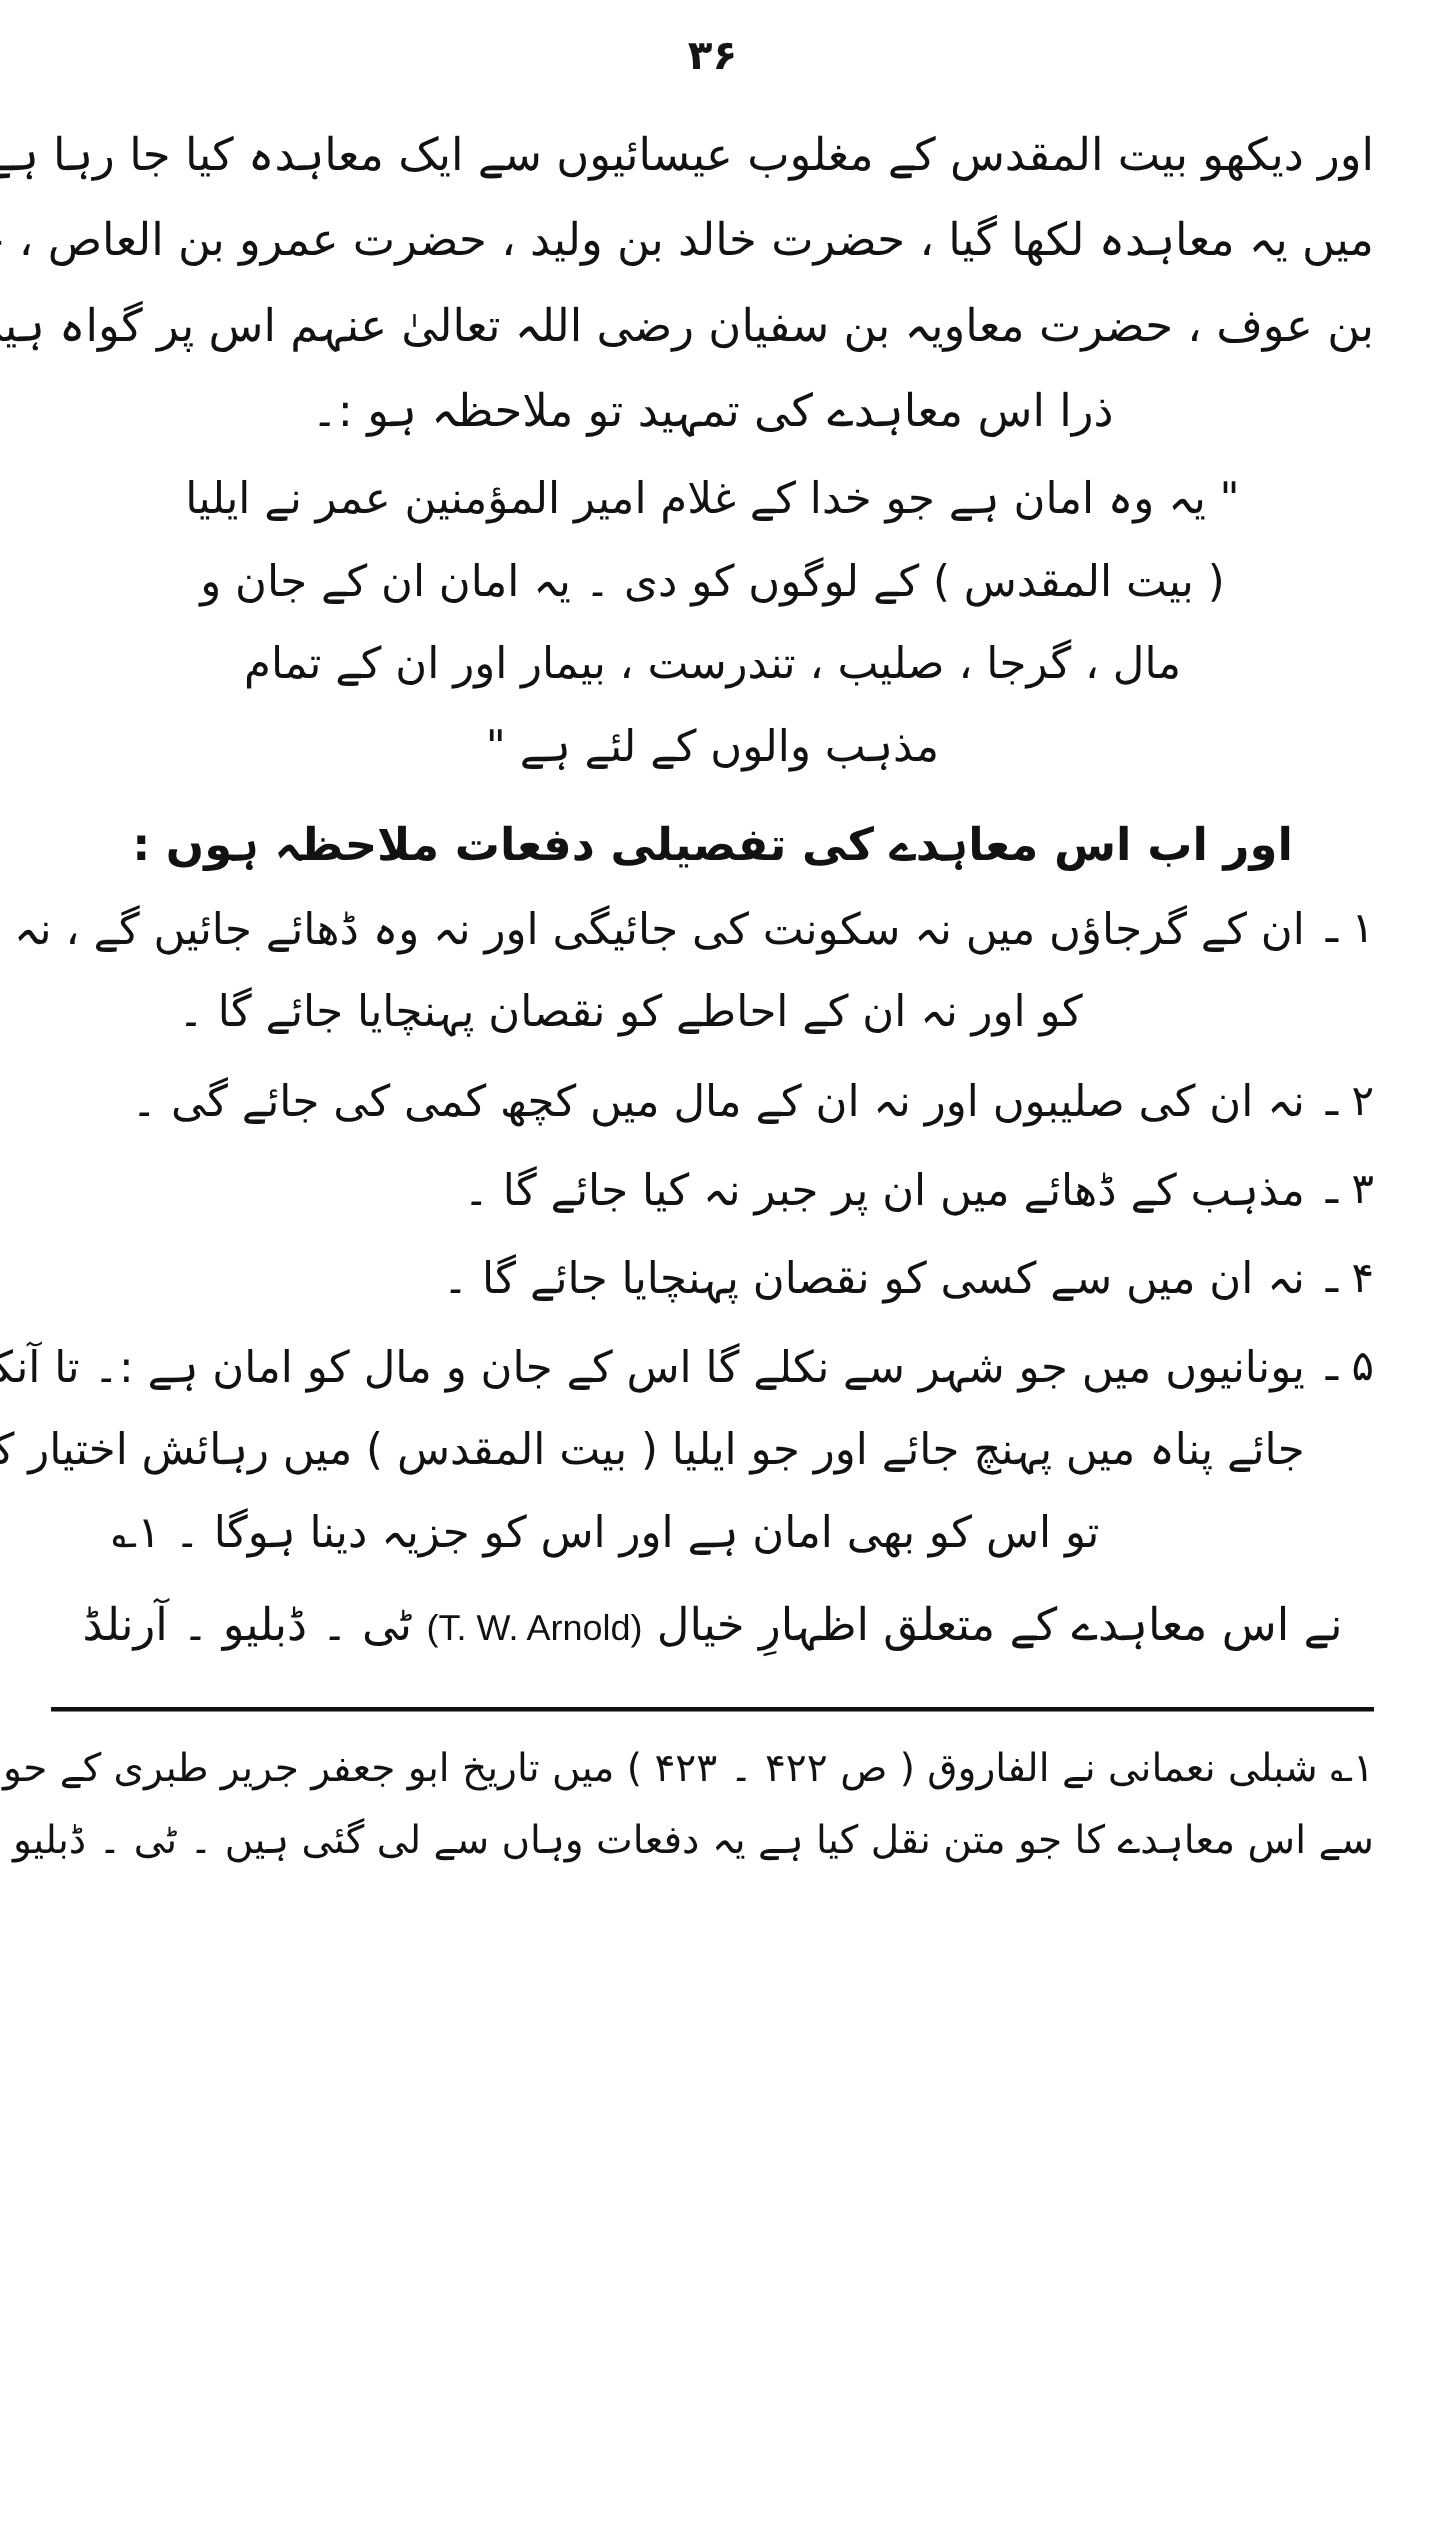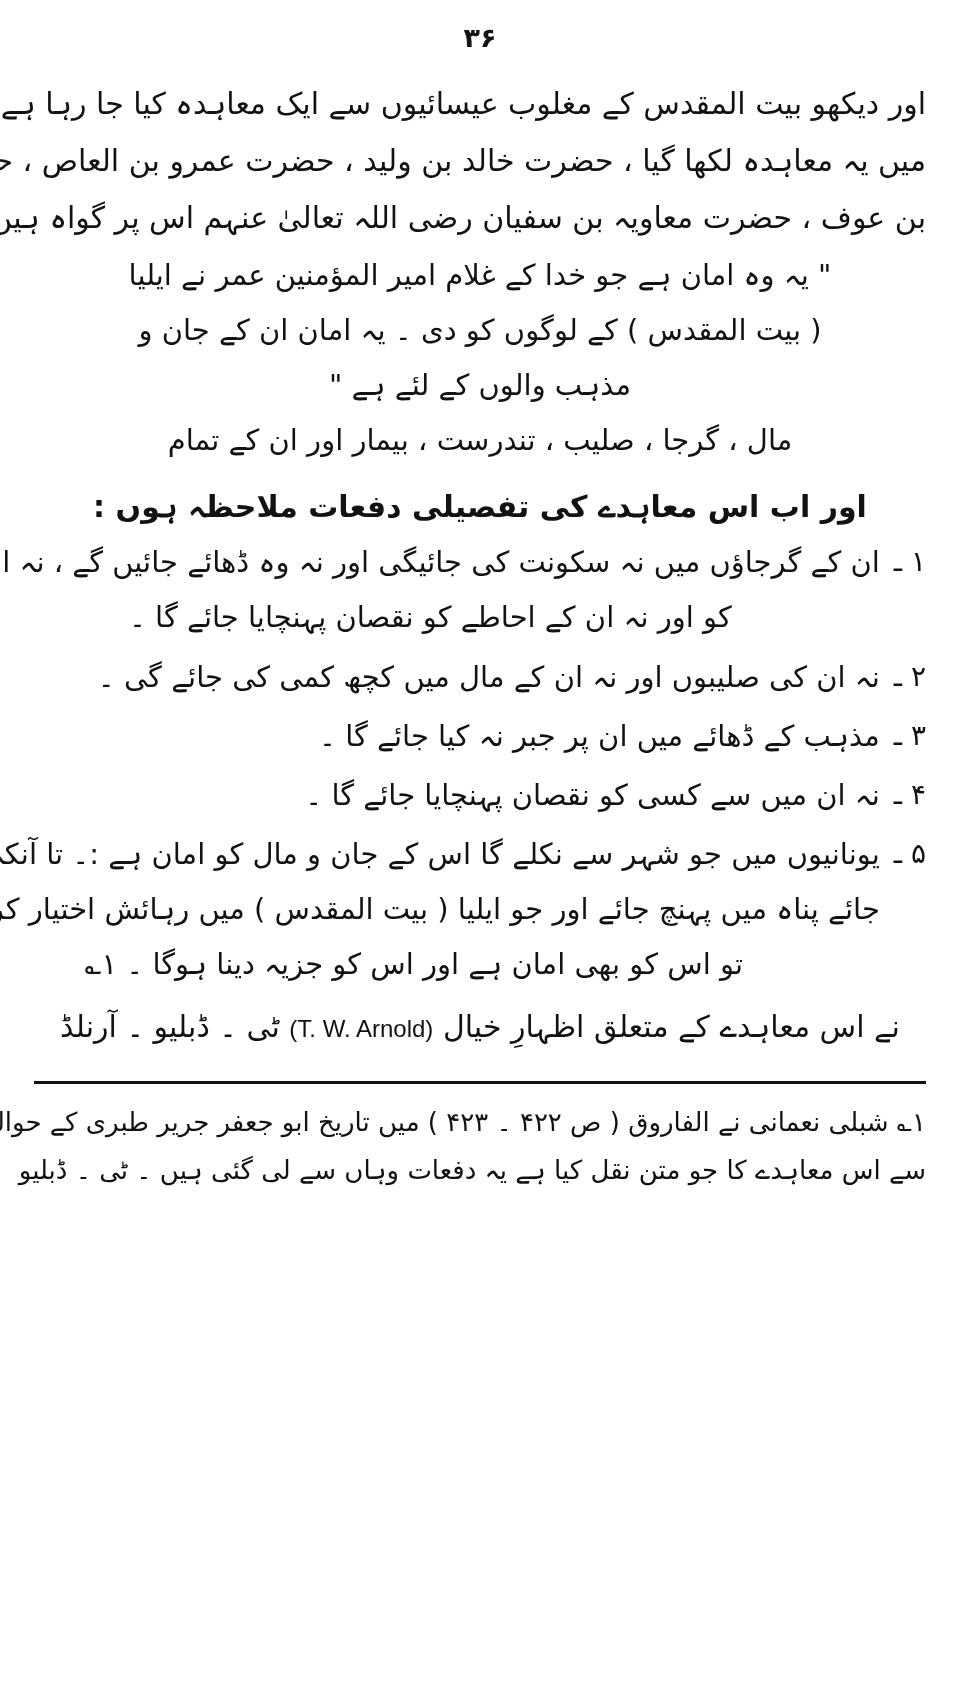--- a/index.html
+++ b/index.html
@@ -13,21 +13,21 @@
     font-family: "DejaVu Sans", sans-serif;
     color: #111111;
     position: relative;
     overflow: hidden;
   }
   .page {
     position: relative;
     width: 960px;
     height: 1198px;
     box-sizing: border-box;
-    padding: 18px 34px 10px 34px;
+    padding: 18px 44px 10px 34px;
   }
   .page-number {
     text-align: center;
     font-family: "DejaVu Sans", sans-serif;
     font-size: 27px;
     letter-spacing: 2px;
     color: #141414;
     margin: 4px 0 22px 0;
     font-weight: 600;
   }
@@ -104,27 +104,28 @@
 <div class="page">
 
   <div class="page-number">۳۶</div>
 
   <div class="body-text">
 
     <div class="para-block">
       <div class="line">اور دیکھو بیت المقدس کے مغلوب عیسائیوں سے ایک معاہدہ کیا جا رہا ہے ،</div>
       <div class="line">میں یہ معاہدہ لکھا گیا ، حضرت خالد بن ولید ، حضرت عمرو بن العاص ، حضرت عبد الرحمٰن</div>
       <div class="line">بن عوف ، حضرت معاویہ بن سفیان رضی اللہ تعالیٰ عنہم اس پر گواہ ہیں ـــــــــ</div>
+      <div class="line center">ذرا اس معاہدے کی تمہید تو ملاحظہ ہو :۔</div>
     </div>
 
     <div class="quote-block">
       <div class="line">" یہ وہ امان ہے جو خدا کے غلام امیر المؤمنین عمر نے ایلیا</div>
       <div class="line">( بیت المقدس ) کے لوگوں کو دی ۔ یہ امان ان کے جان و</div>
+      <div class="line">مال ، گرجا ، صلیب ، تندرست ، بیمار اور ان کے تمام</div>
       <div class="line">مذہب والوں کے لئے ہے "</div>
-      <div class="line">مال ، گرجا ، صلیب ، تندرست ، بیمار اور ان کے تمام</div>
     </div>
 
     <div class="line center intro-line" style="margin-top:10px;font-weight:bold;">اور اب اس معاہدے کی تفصیلی دفعات ملاحظہ ہوں :</div>
 
     <div class="clauses">
 
       <div class="clause">
         <div class="clause-num">۱ ـ</div>
         <div class="clause-body">
           <div class="line">ان کے گرجاؤں میں نہ سکونت کی جائیگی اور نہ وہ ڈھائے جائیں گے ، نہ ان</div>

